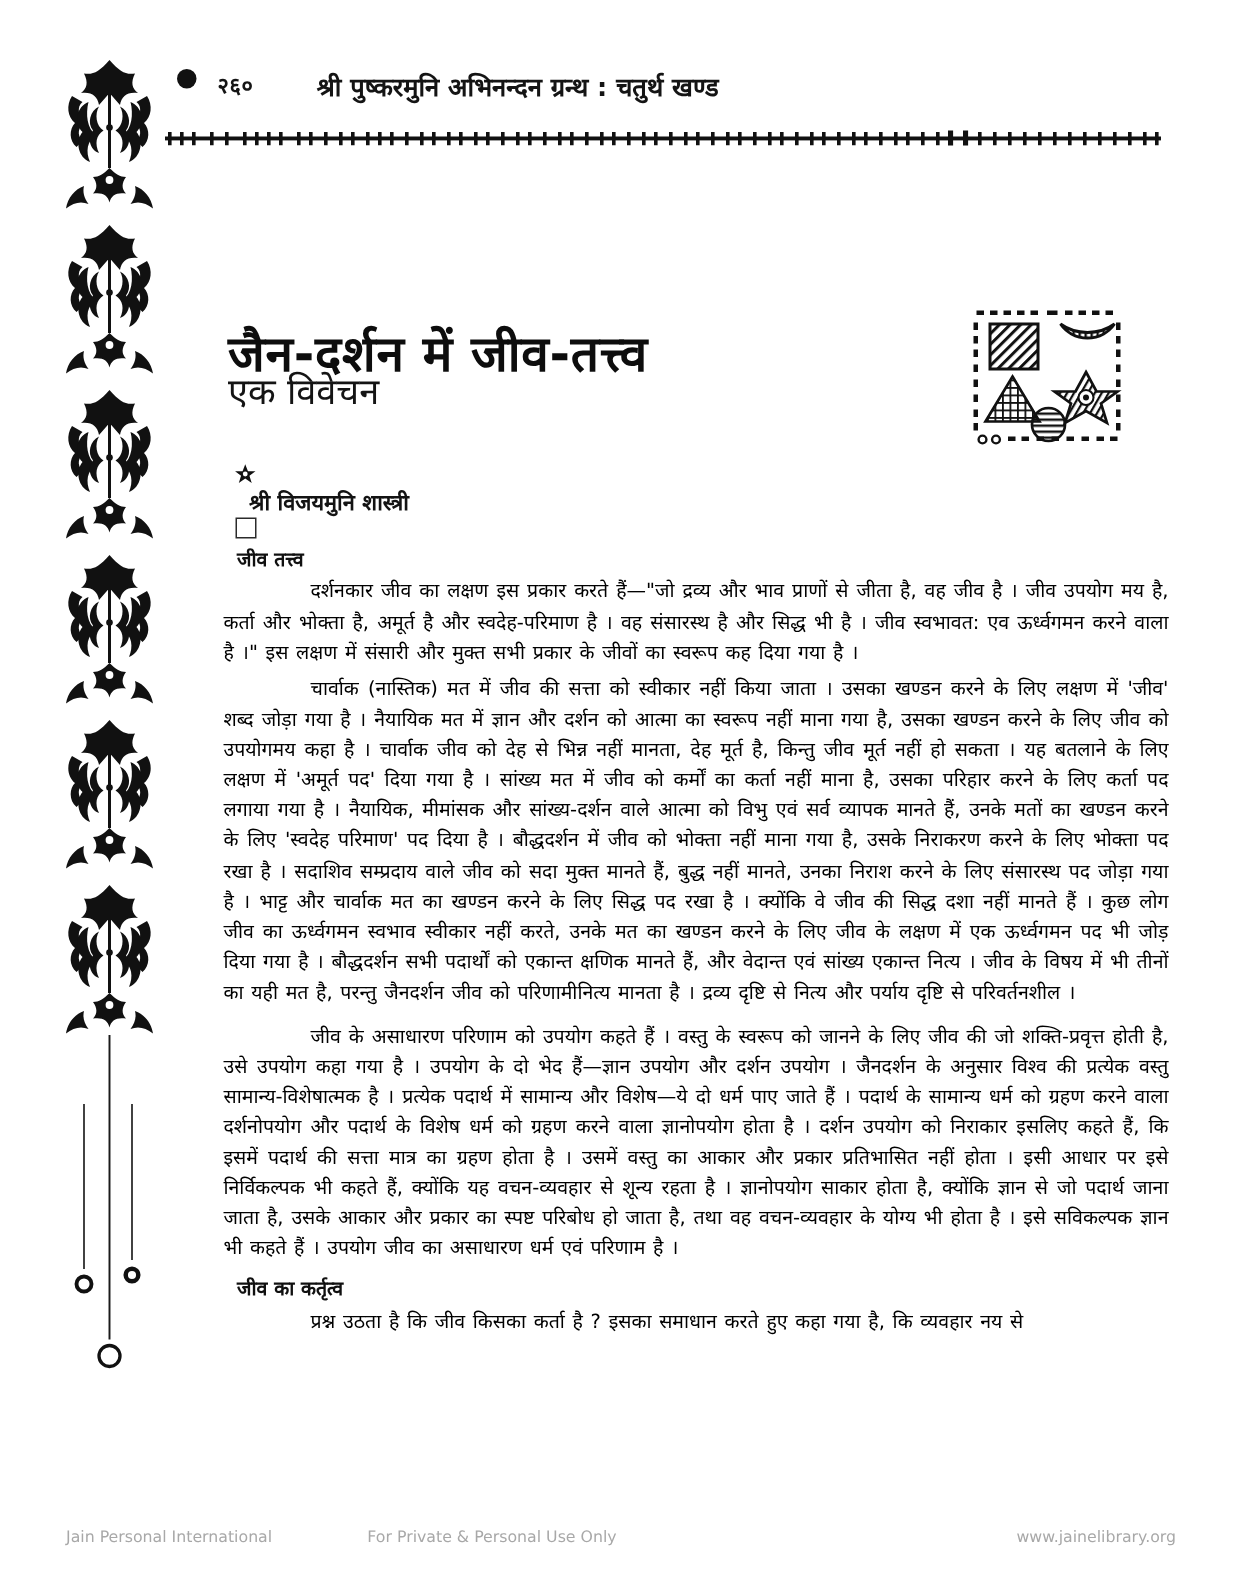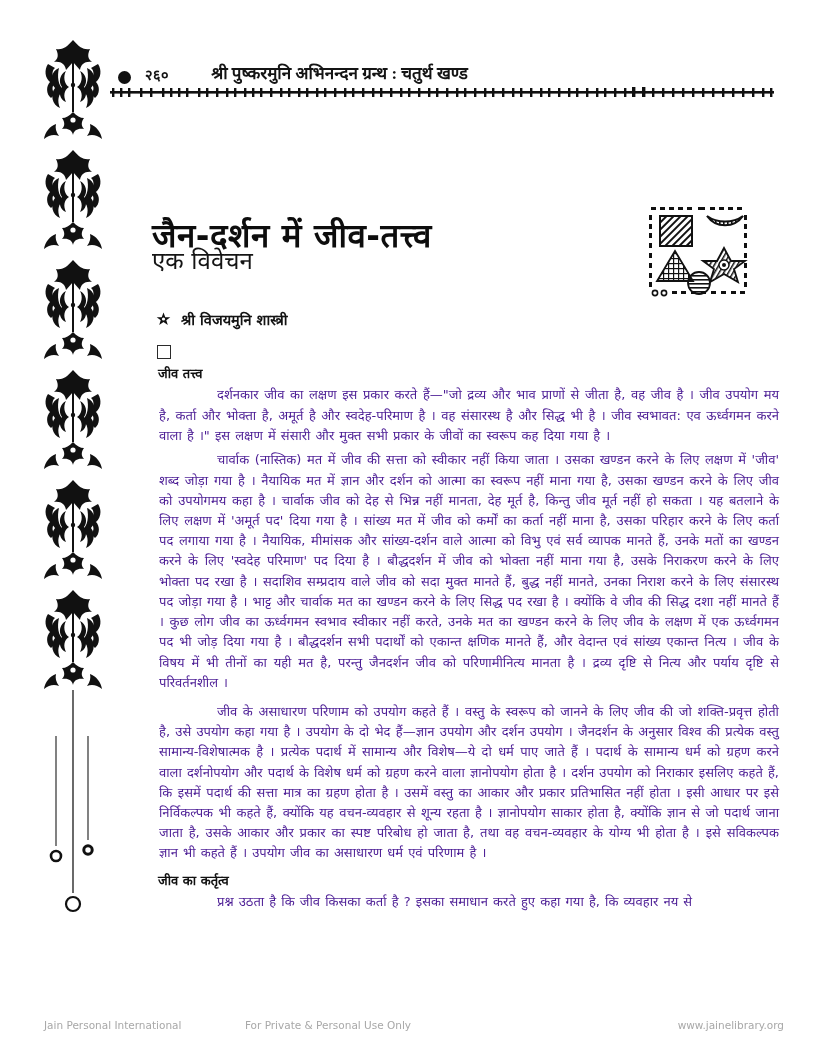--- a/index.html
+++ b/index.html
@@ -36,26 +36,25 @@
     left: 42px;
     top: 690px;
     width: 62px;
     height: 240px;
   }
 
   
   .header-row {
     position: absolute;
     left: 118px;
-    top: 58px;
+    top: 46px;
     width: 660px;
     height: 26px;
     display: flex;
-    align-items: flex-end;
-    font-family: Liberation Serif, serif;
+    align-items: flex-start;
   }
   .hdr-bullet {
     width: 13px;
     height: 13px;
     border-radius: 50%;
     background: #111;
     flex: 0 0 auto;
   }
   .hdr-pageno {
     margin-left: 14px;
@@ -110,21 +109,22 @@
     width: 112px;
     height: 98px;
   }
 
   
   .author-row {
     position: absolute;
     left: 156px;
     top: 309px;
     display: flex;
-    align-items: center;
+    align-items: flex-start;
+    flex-direction: column;
   }
   .author-star { width: 15px; height: 15px; flex: 0 0 auto; }
   .author-name {
     margin-left: 10px;
     font-size: 14.5px;
     font-weight: bold;
     color: #131313;
     white-space: nowrap;
   }
   .sq-marker {
@@ -146,22 +146,22 @@
   }
   .sec-head {
     font-size: 13px;
     font-weight: bold;
     color: #101010;
     margin: 0 0 3px 16px;
     line-height: 1.25;
   }
   .para {
     font-size: 13px;
-    color: #4c1d95;
-    margin: 0 0 4px 17px;
+    color: #000000;
+    margin: 0 0 4px 7px;
     line-height: 20.4px;
     text-align: justify;
     text-indent: 58px;
     word-spacing: 1px;
   }
   .para.tight { line-height: 20.2px; }
   .gap-sm { height: 5px; }
 
   
   .footer {

